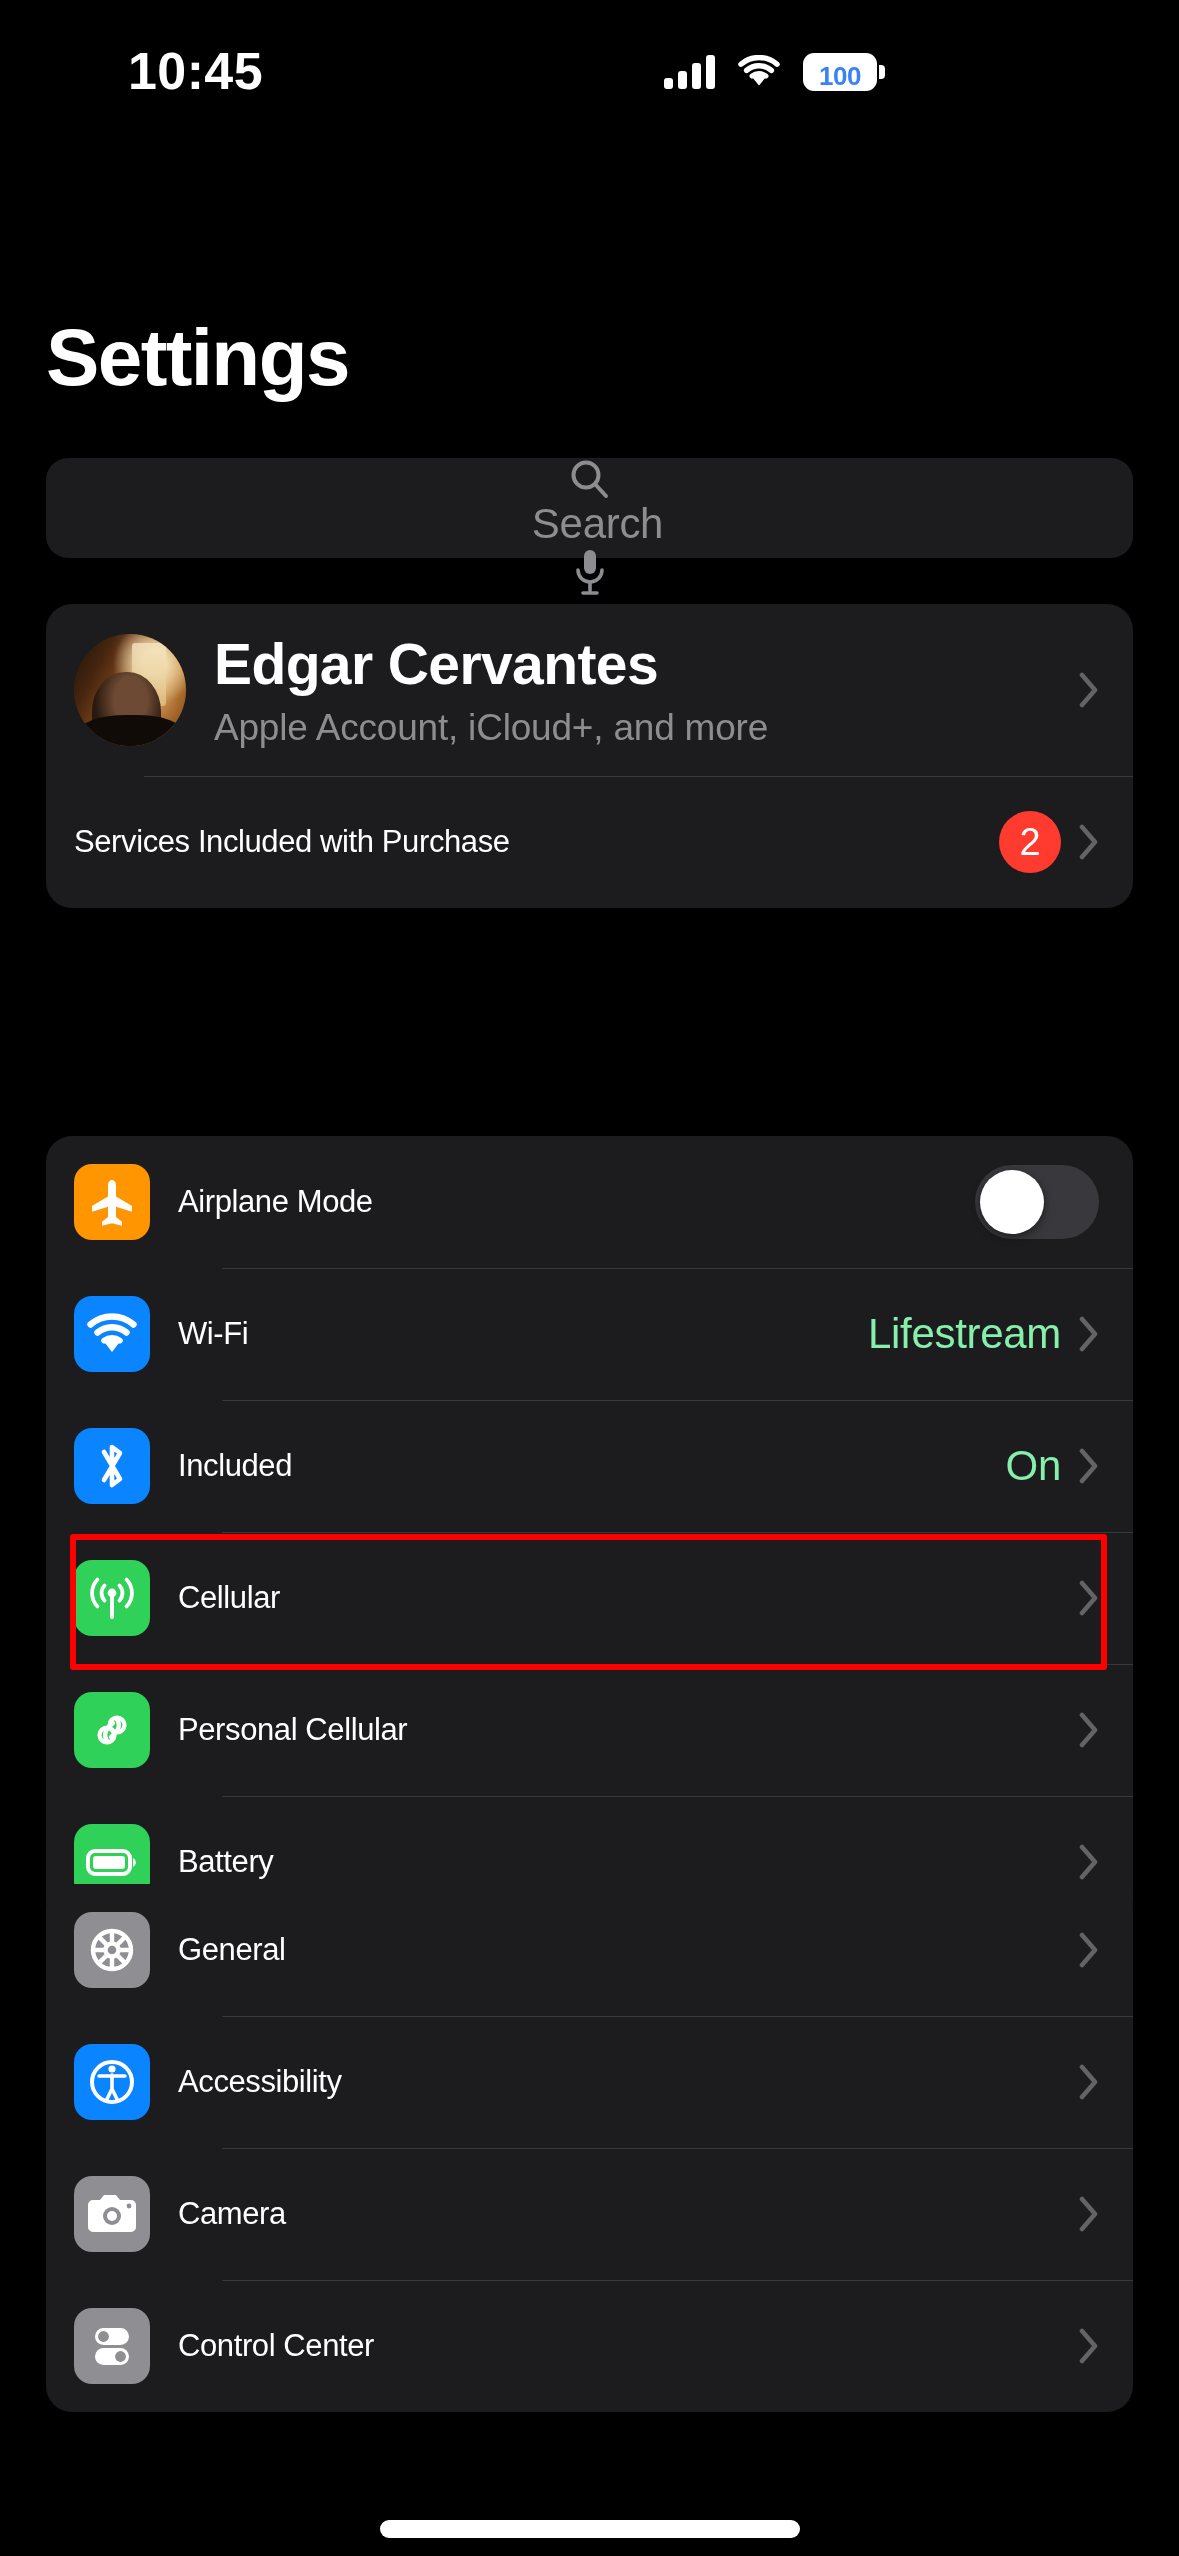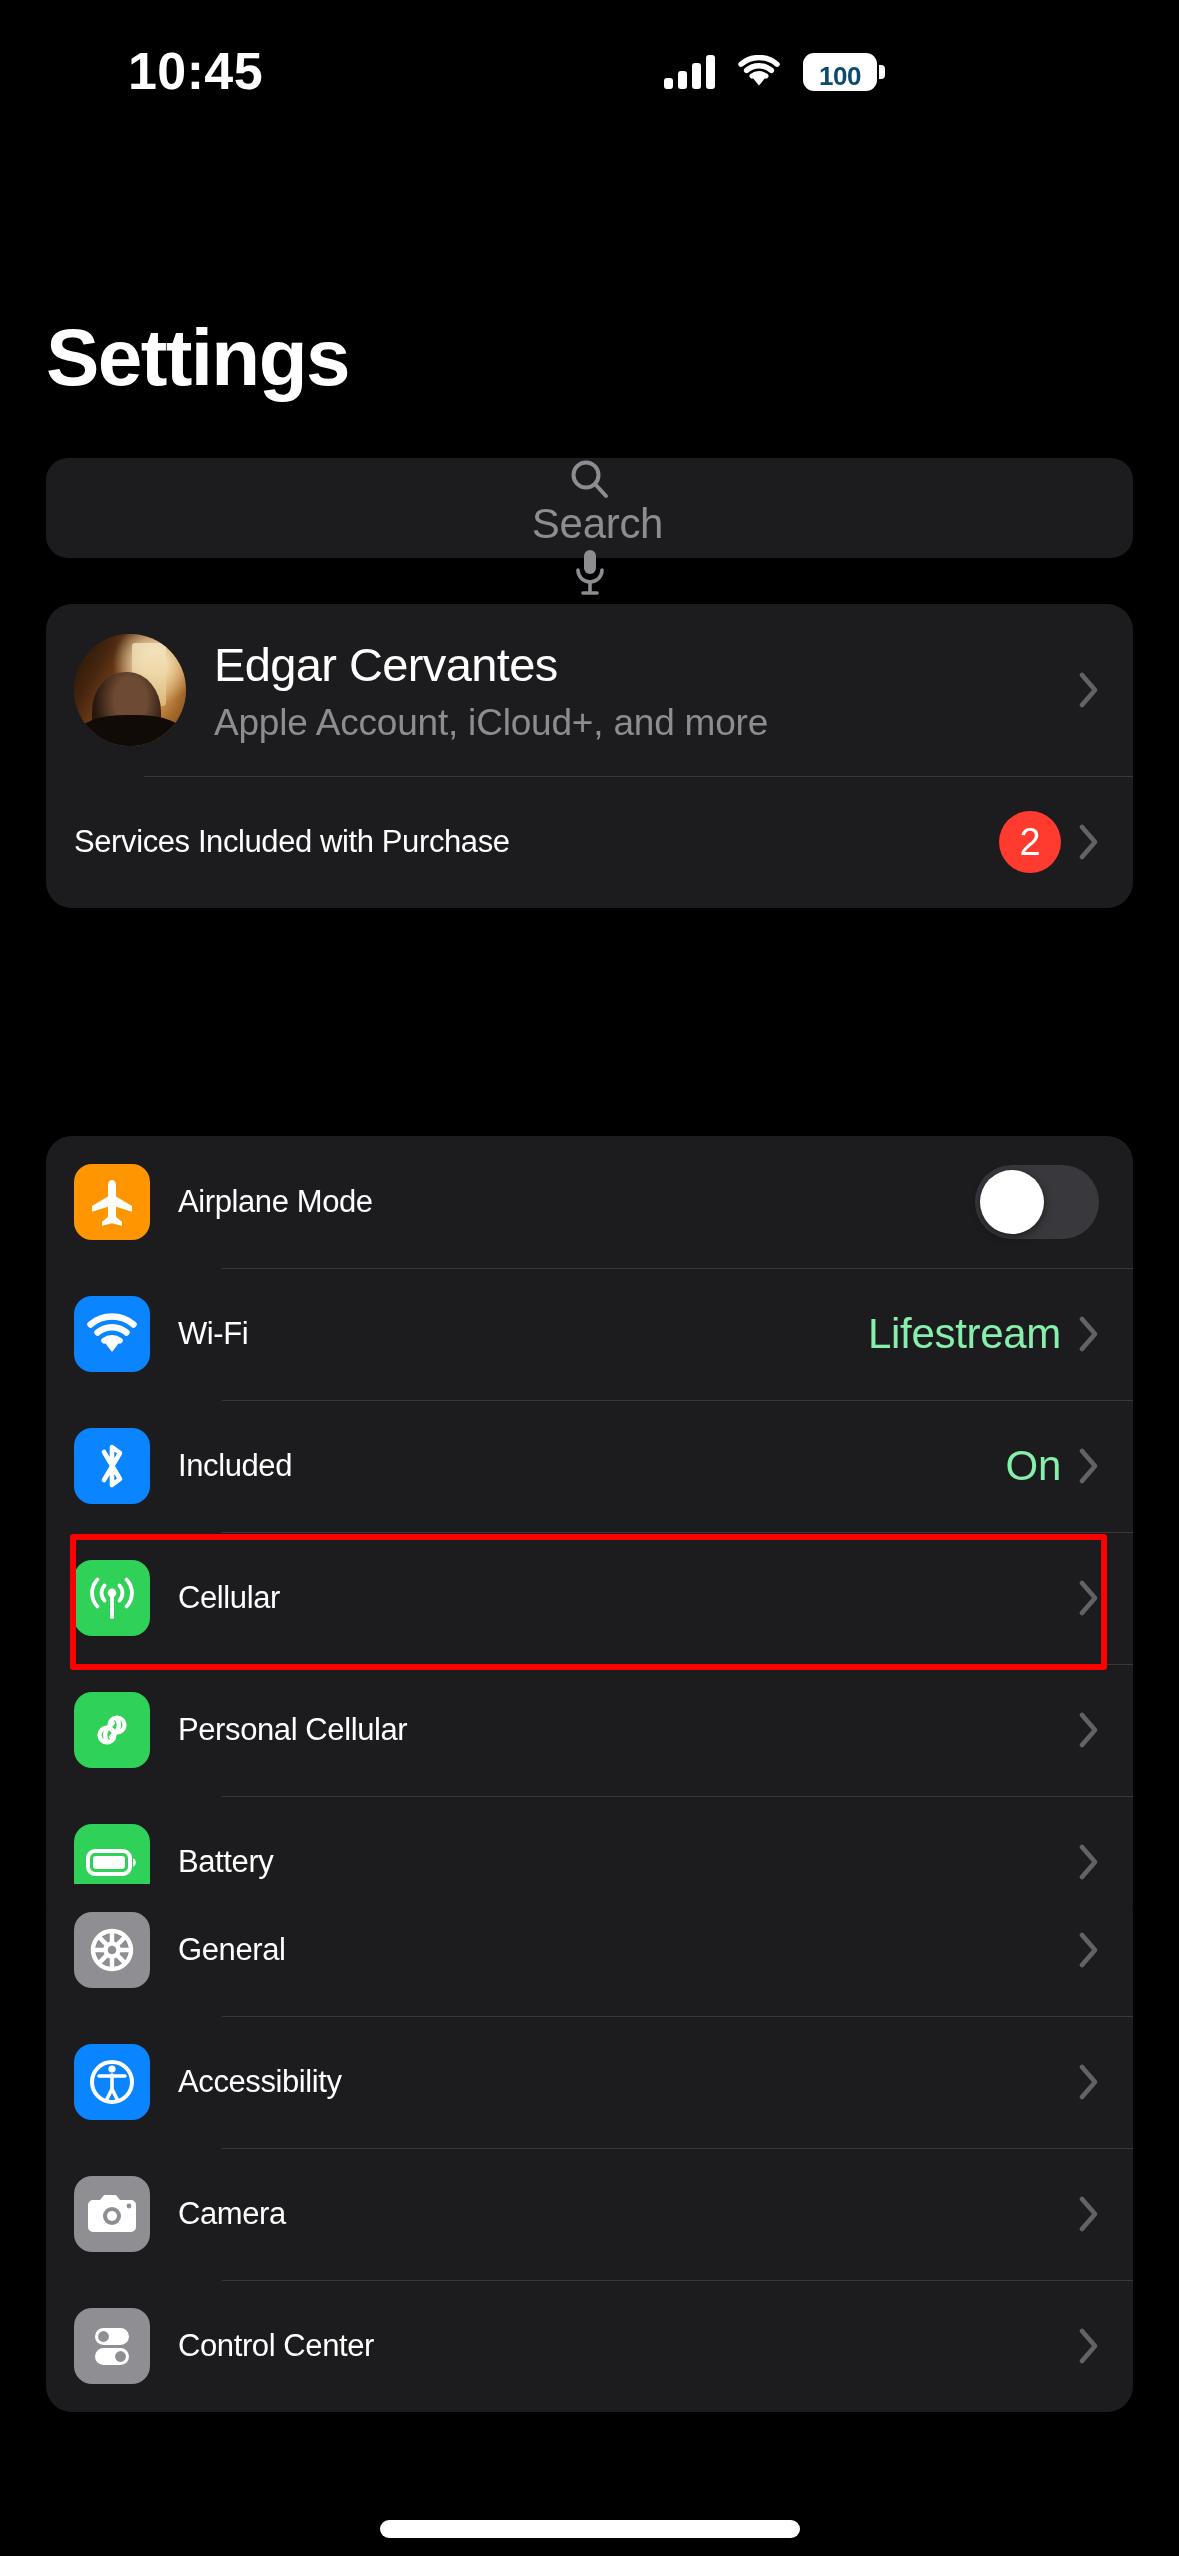--- a/index.html
+++ b/index.html
@@ -29,21 +29,21 @@
   .signal i:nth-child(1){ height:11px; }
   .signal i:nth-child(2){ height:18px; }
   .signal i:nth-child(3){ height:26px; }
   .signal i:nth-child(4){ height:34px; }
 
   .wifi-ic { width:44px; height:34px; }
   .batt {
     position:relative; display:flex; align-items:center; justify-content:center;
     width:74px; height:38px; background:#fff; border-radius:11px;
   }
-  .batt-txt { color:#0c4a6e; font-size:26px; font-weight:700; letter-spacing:-0.5px;margin-top:8px; }
+  .batt-txt { color:#3b82f6; font-size:26px; font-weight:700; letter-spacing:-0.5px;margin-top:8px; }
   .batt::after {
     content:""; position:absolute; right:-8px; top:12px;
     width:6px; height:14px; background:#fff; border-radius:0 4px 4px 0;
   }
 
   
   .page-title {
     position:absolute; top:312px; left:46px;
     color:#fff; font-size:80px; font-weight:700; letter-spacing:-1.6px;
   }
@@ -123,21 +123,21 @@
     position:absolute; left:16%; top:34%; width:62%; height:74%;
     background:radial-gradient(ellipse at 56% 34%, #6d4a33 0 30%, #2c1a10 64%, #120a05 100%);
     border-radius:48% 48% 40% 40%;
   }
   .avatar .ph-body {
     position:absolute; left:4%; bottom:-6%; width:94%; height:34%;
     background:#100b07; border-radius:46% 46% 0 0;
   }
 
   .acct-text { display:flex; flex-direction:column; gap:10px; }
-  .acct-name { color:#fff; font-size:47px; font-weight:400; letter-spacing:-0.6px; }
+  .acct-name { color:#fff; font-size:57px; font-weight:700; letter-spacing:-0.6px; }
   .acct-sub  { color:#8C8C91; font-size:37px; letter-spacing:-0.2px; }
 
   .badge {
     width:62px; height:62px; border-radius:50%; background:#FF3B30;
     display:flex; align-items:center; justify-content:center;
     color:#fff; font-size:38px; font-weight:500;
     margin-right:18px; flex:none;
   }
 
   

